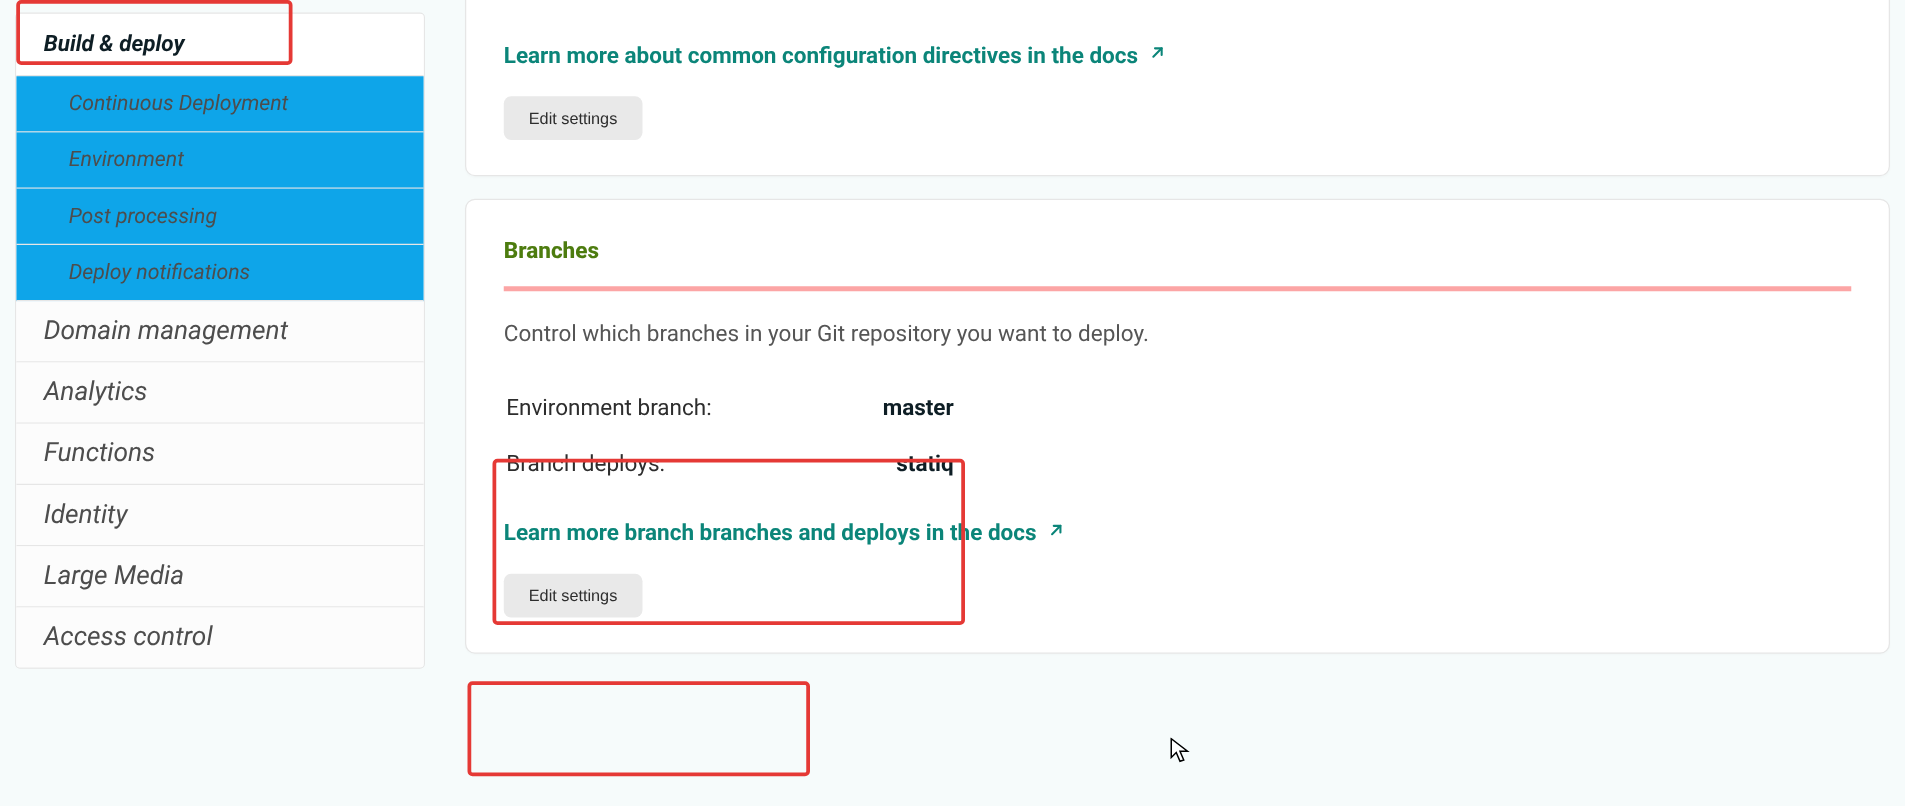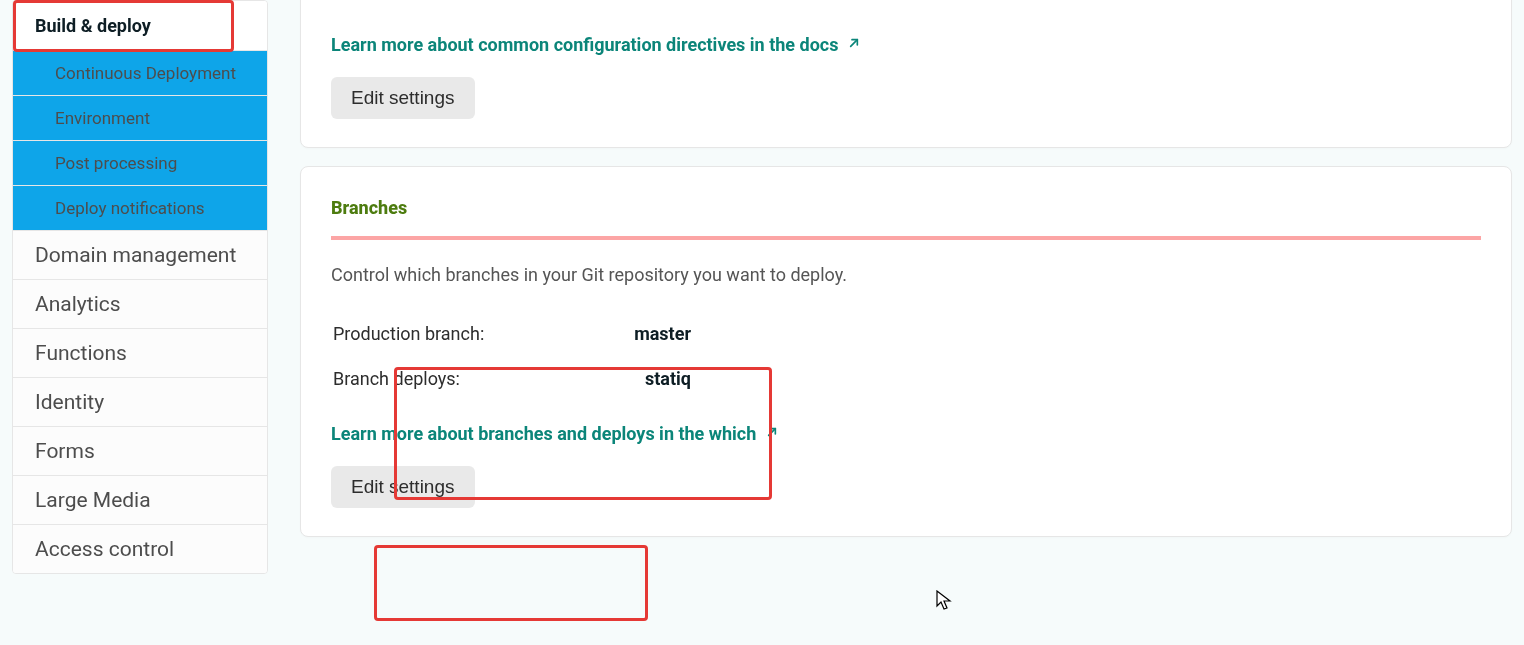--- a/index.html
+++ b/index.html
@@ -12,24 +12,25 @@
     overflow: hidden;
     position: relative;
   }
   .layout {
     display: flex;
     width: 100%;
     height: 100%;
   }
   
   .sidebar {
-    width: 268px;
+    width: 340px;
     flex-shrink: 0;
     padding-left: 12px;
-    padding-top: 0;
+    padding-top: 10px;
+    font-style: italic;
   }
   .sidebar-card {
     background: #fcfcfc;
     border: 1px solid #e6e6e6;
     border-radius: 4px;
     overflow: hidden;
   }
   .sidebar-item {
     display: block;
     padding: 12px 22px;
@@ -101,21 +102,21 @@
     cursor: pointer;
     margin-bottom: 22px;
   }
   .docs-link svg { stroke: #0b8579; }
   .btn {
     display: inline-block;
     background: #e9e9e9;
     border: none;
     border-radius: 6px;
     padding: 10px 20px;
-    font-size: 19px;
+    font-size: 13px;
     color: #2d2d2d;
     cursor: pointer;
   }
   .section-title {
     font-size: 18px;
     font-weight: 800;
     color: #4d7c0f;
     padding-bottom: 18px;
     border-bottom: 4px solid #fca5a5;
     margin-bottom: 22px;
@@ -178,21 +179,20 @@
     <div class="sidebar-card">
       <a class="sidebar-item active-header">Build &amp; deploy</a>
       <a class="sidebar-subitem">Continuous Deployment</a>
       <a class="sidebar-subitem">Environment</a>
       <a class="sidebar-subitem">Post processing</a>
       <a class="sidebar-subitem">Deploy notifications</a>
       <a class="sidebar-item">Domain management</a>
       <a class="sidebar-item">Analytics</a>
       <a class="sidebar-item">Functions</a>
       <a class="sidebar-item">Identity</a>
-      <a class="sidebar-item">Forms</a>
       <a class="sidebar-item">Large Media</a>
       <a class="sidebar-item">Access control</a>
     </div>
   </aside>
 
   <main class="main">
 
     <section class="card card-top-cut">
       <div class="kv-table">
         <div class="kv-row">
@@ -213,31 +213,31 @@
         <button class="btn">Edit settings</button>
       </div>
     </section>
 
     <section class="card">
       <h2 class="section-title">Branches</h2>
       <p class="section-desc">Control which branches in your Git repository you want to deploy.</p>
 
       <div class="branches-table">
         <div class="branches-row">
-          <div class="branches-label">Production branch:</div>
+          <div class="branches-label">Environment branch:</div>
           <div class="branches-value">master</div>
         </div>
         <div class="branches-row">
           <div class="branches-label">Branch deploys:</div>
           <div class="branches-value">statiq</div>
         </div>
       </div>
 
       <a class="docs-link">
-        <span>Learn more about branches and deploys in the which</span>
+        <span>Learn more branch branches and deploys in the docs</span>
         <span>
           <svg width="16" height="16" viewBox="0 0 24 24" fill="none" stroke-width="2.5" stroke-linecap="round" stroke-linejoin="round">
               <line x1="7" y1="17" x2="17" y2="7"></line>
               <polyline points="9 7 17 7 17 15"></polyline>
             </svg>
         </span>
       </a>
       <div>
         <button class="btn">Edit settings</button>
       </div>

